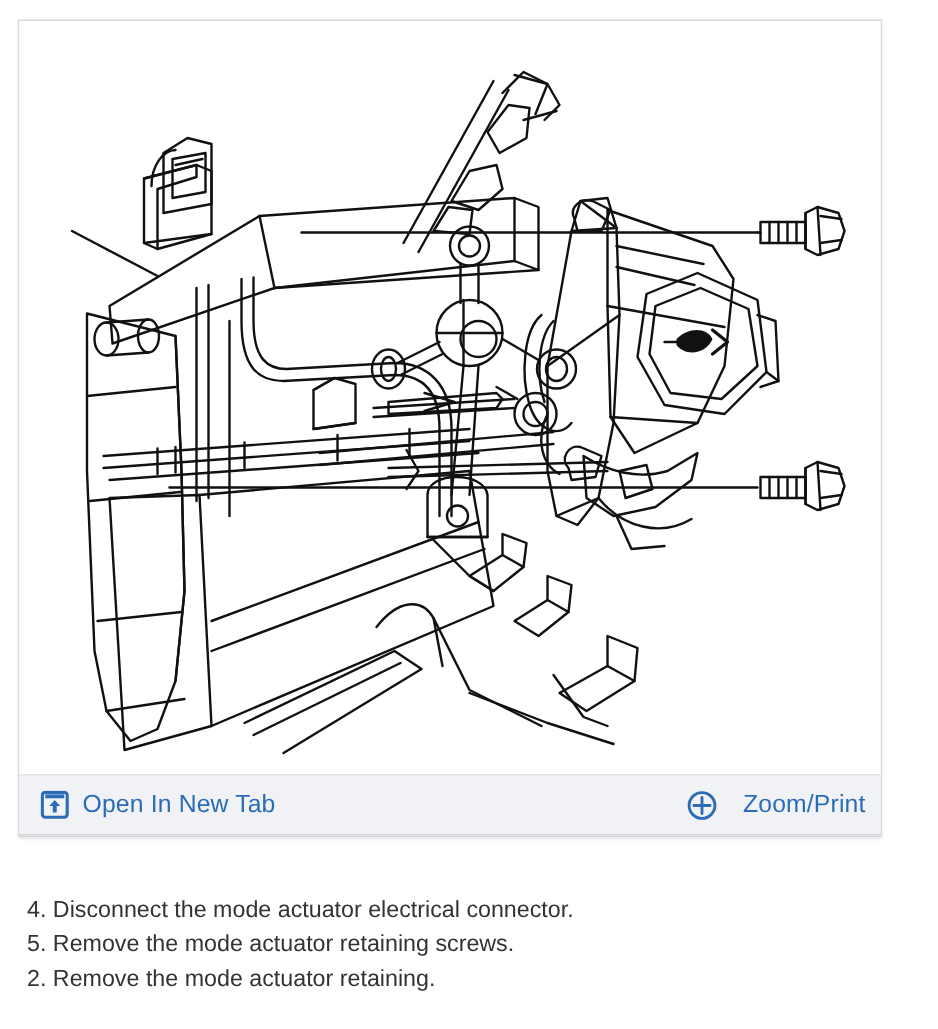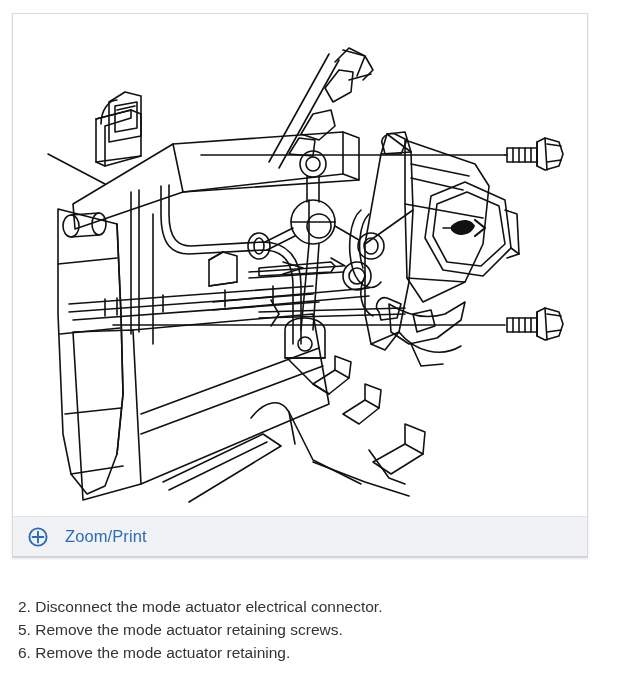--- a/index.html
+++ b/index.html
@@ -271,31 +271,41 @@
         <path d="M322 356 L322 342 L338 348 L336 364"></path>
         <path d="M276 346 L300 370 L316 380"></path>
         <path d="M356 436 L376 464 L392 470"></path>
         <path d="M300 448 L352 468 L396 482"></path>
       </g>
     </svg>
   </div>
 
   <div class="viewer-toolbar">
 
+    <a class="tb-action left" href="#">
+      <span class="tb-icon">
+        <svg width="19" height="19" viewBox="0 0 19 19" xmlns="http://www.w3.org/2000/svg">
+          <rect x="1.2" y="1.2" width="16.6" height="16.6" rx="2" ry="2" fill="none" stroke="#2b6cb5" stroke-width="2.1"></rect>
+          <rect x="3.2" y="2.6" width="12.6" height="2.6" fill="#2b6cb5"></rect>
+          <path d="M9.5 6.4 L13.1 10.3 L10.8 10.3 L10.8 14.6 L8.2 14.6 L8.2 10.3 L5.9 10.3 Z" fill="#2b6cb5"></path>
+        </svg>
+      </span>
+      <span class="tb-label">Open In New Tab</span>
+    </a>
 
     <a class="tb-action right" href="#">
       <span class="tb-icon">
         <svg width="22" height="22" viewBox="0 0 22 22" xmlns="http://www.w3.org/2000/svg">
           <circle cx="11" cy="11" r="8.6" fill="none" stroke="#2b6cb5" stroke-width="1.9"></circle>
           <path d="M11 5.6 L11 16.4 M5.6 11 L16.4 11" stroke="#2b6cb5" stroke-width="1.9" stroke-linecap="round"></path>
         </svg>
       </span>
       <span class="tb-label">Zoom/Print</span>
     </a>
 
   </div>
 </div>
 
 <div class="steps">
-  <div class="step-line">2. Disconnect the mode actuator electrical connector.</div>
+  <div class="step-line">4. Disconnect the mode actuator electrical connector.</div>
   <div class="step-line">5. Remove the mode actuator retaining screws.</div>
-  <div class="step-line">6. Remove the mode actuator retaining.</div>
+  <div class="step-line">2. Remove the mode actuator retaining.</div>
 </div>
 
 </body></html>

